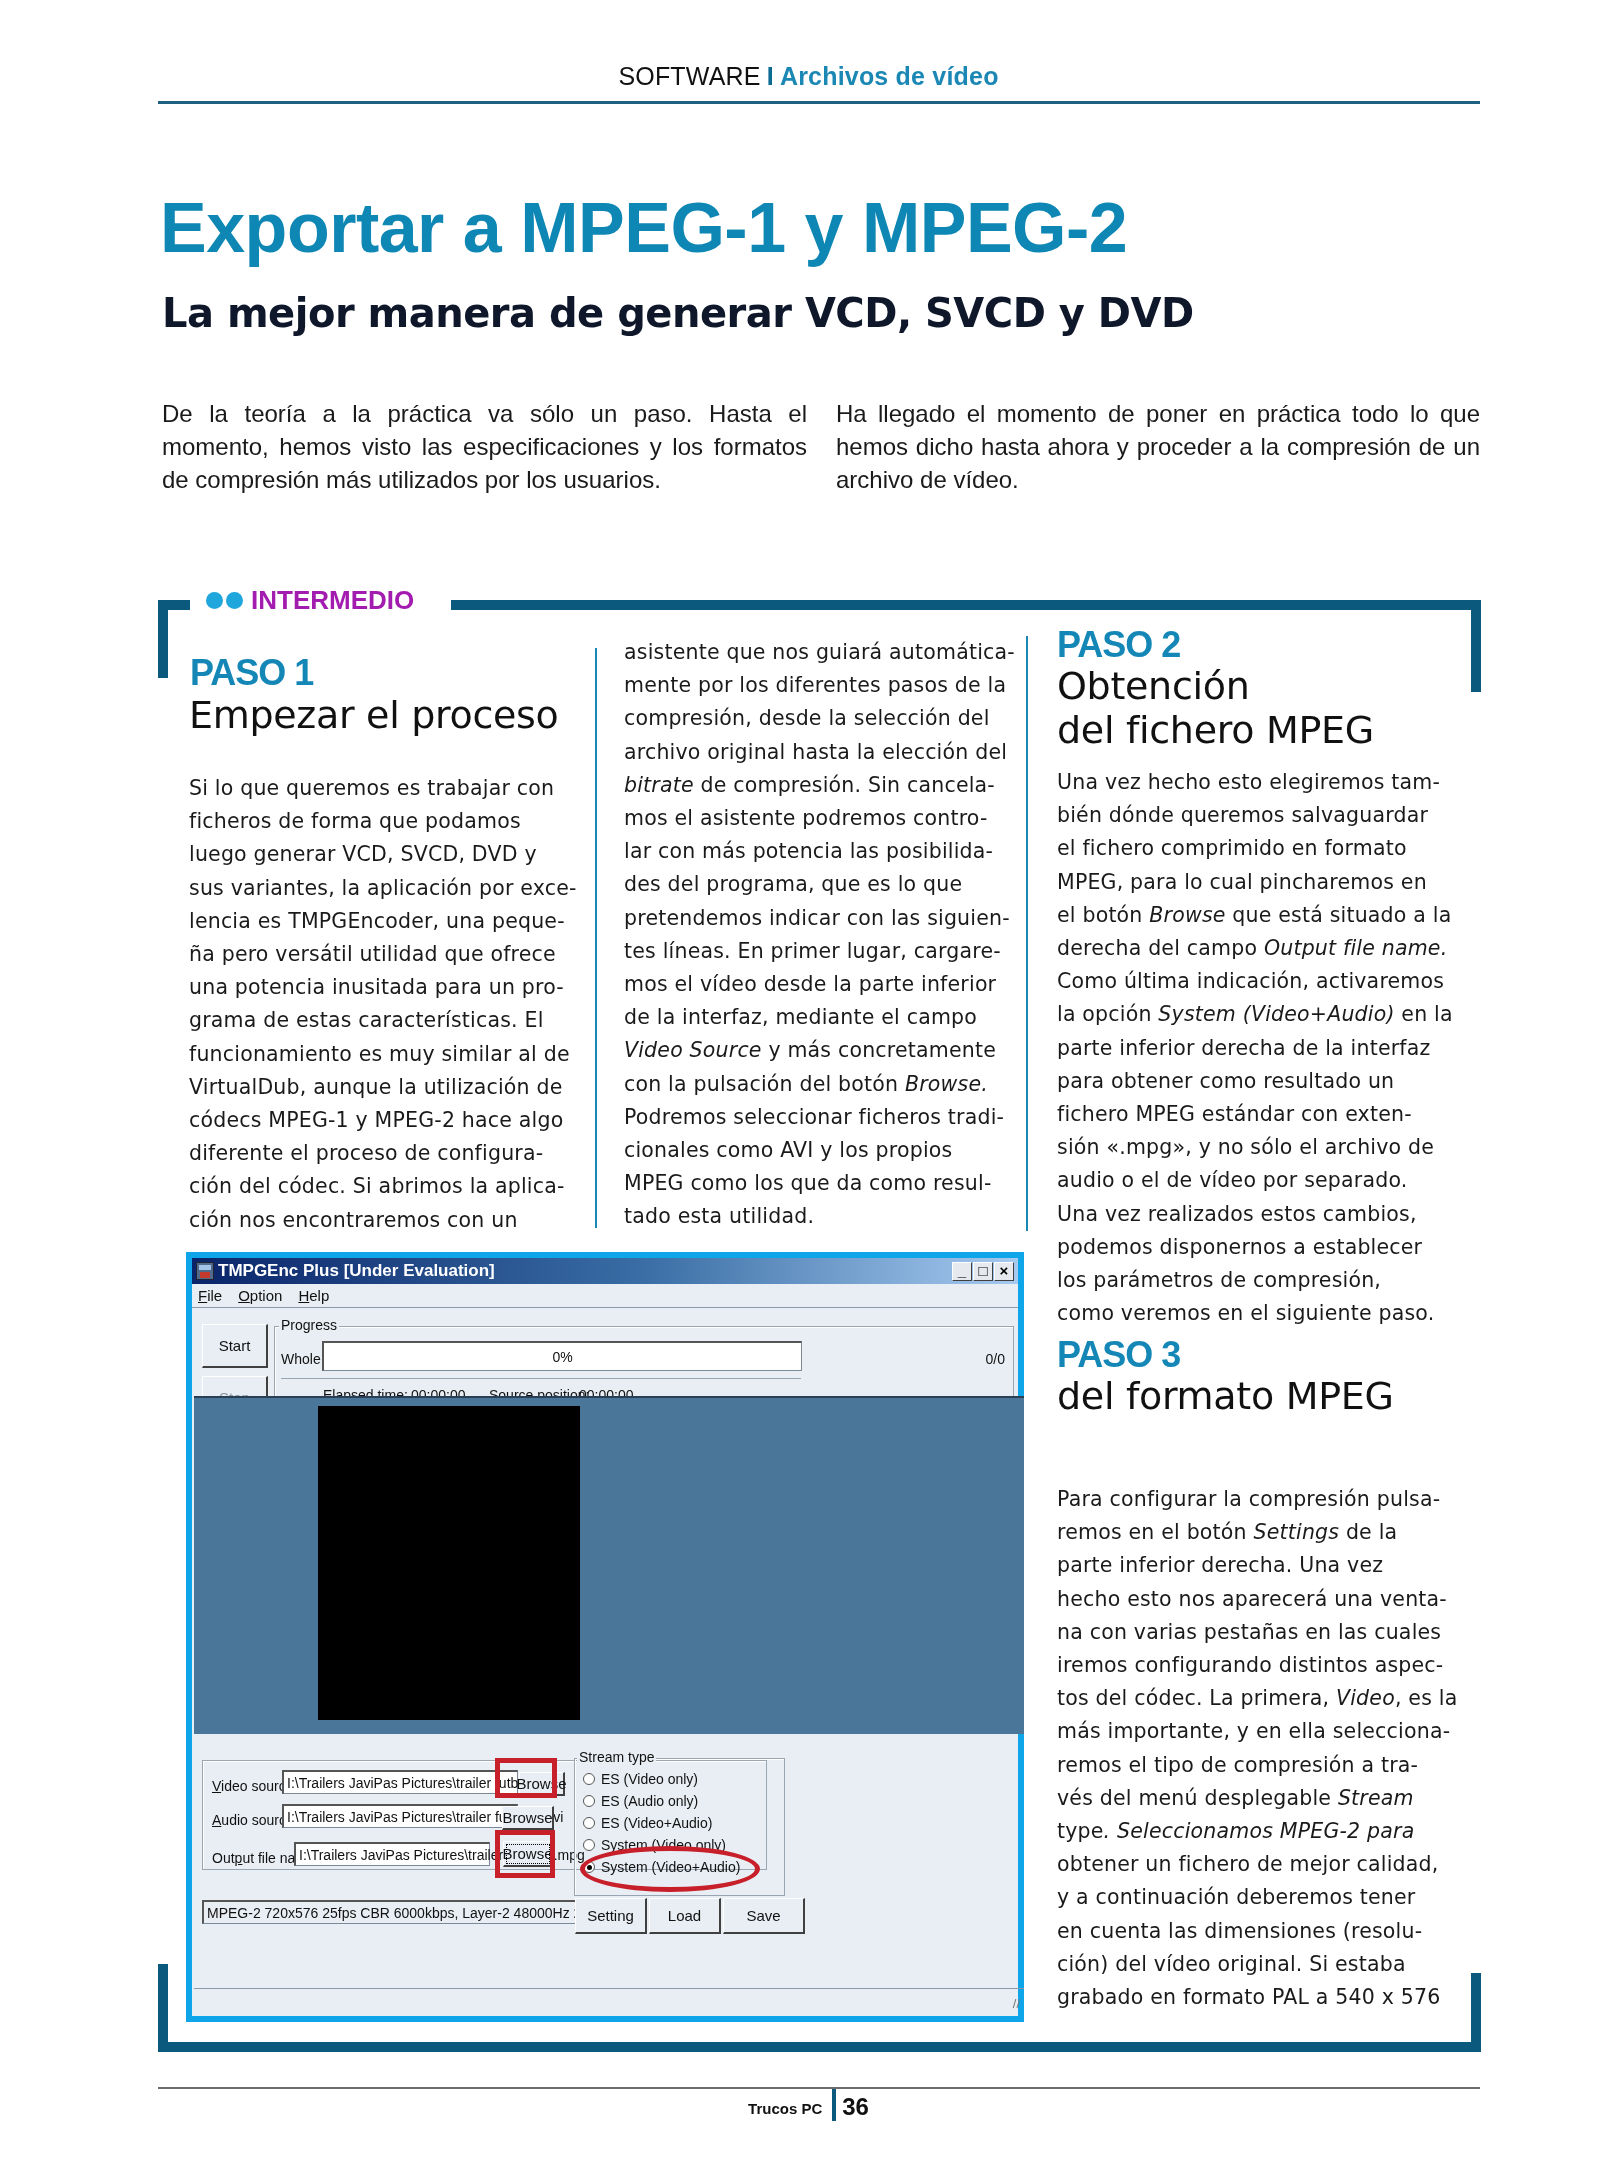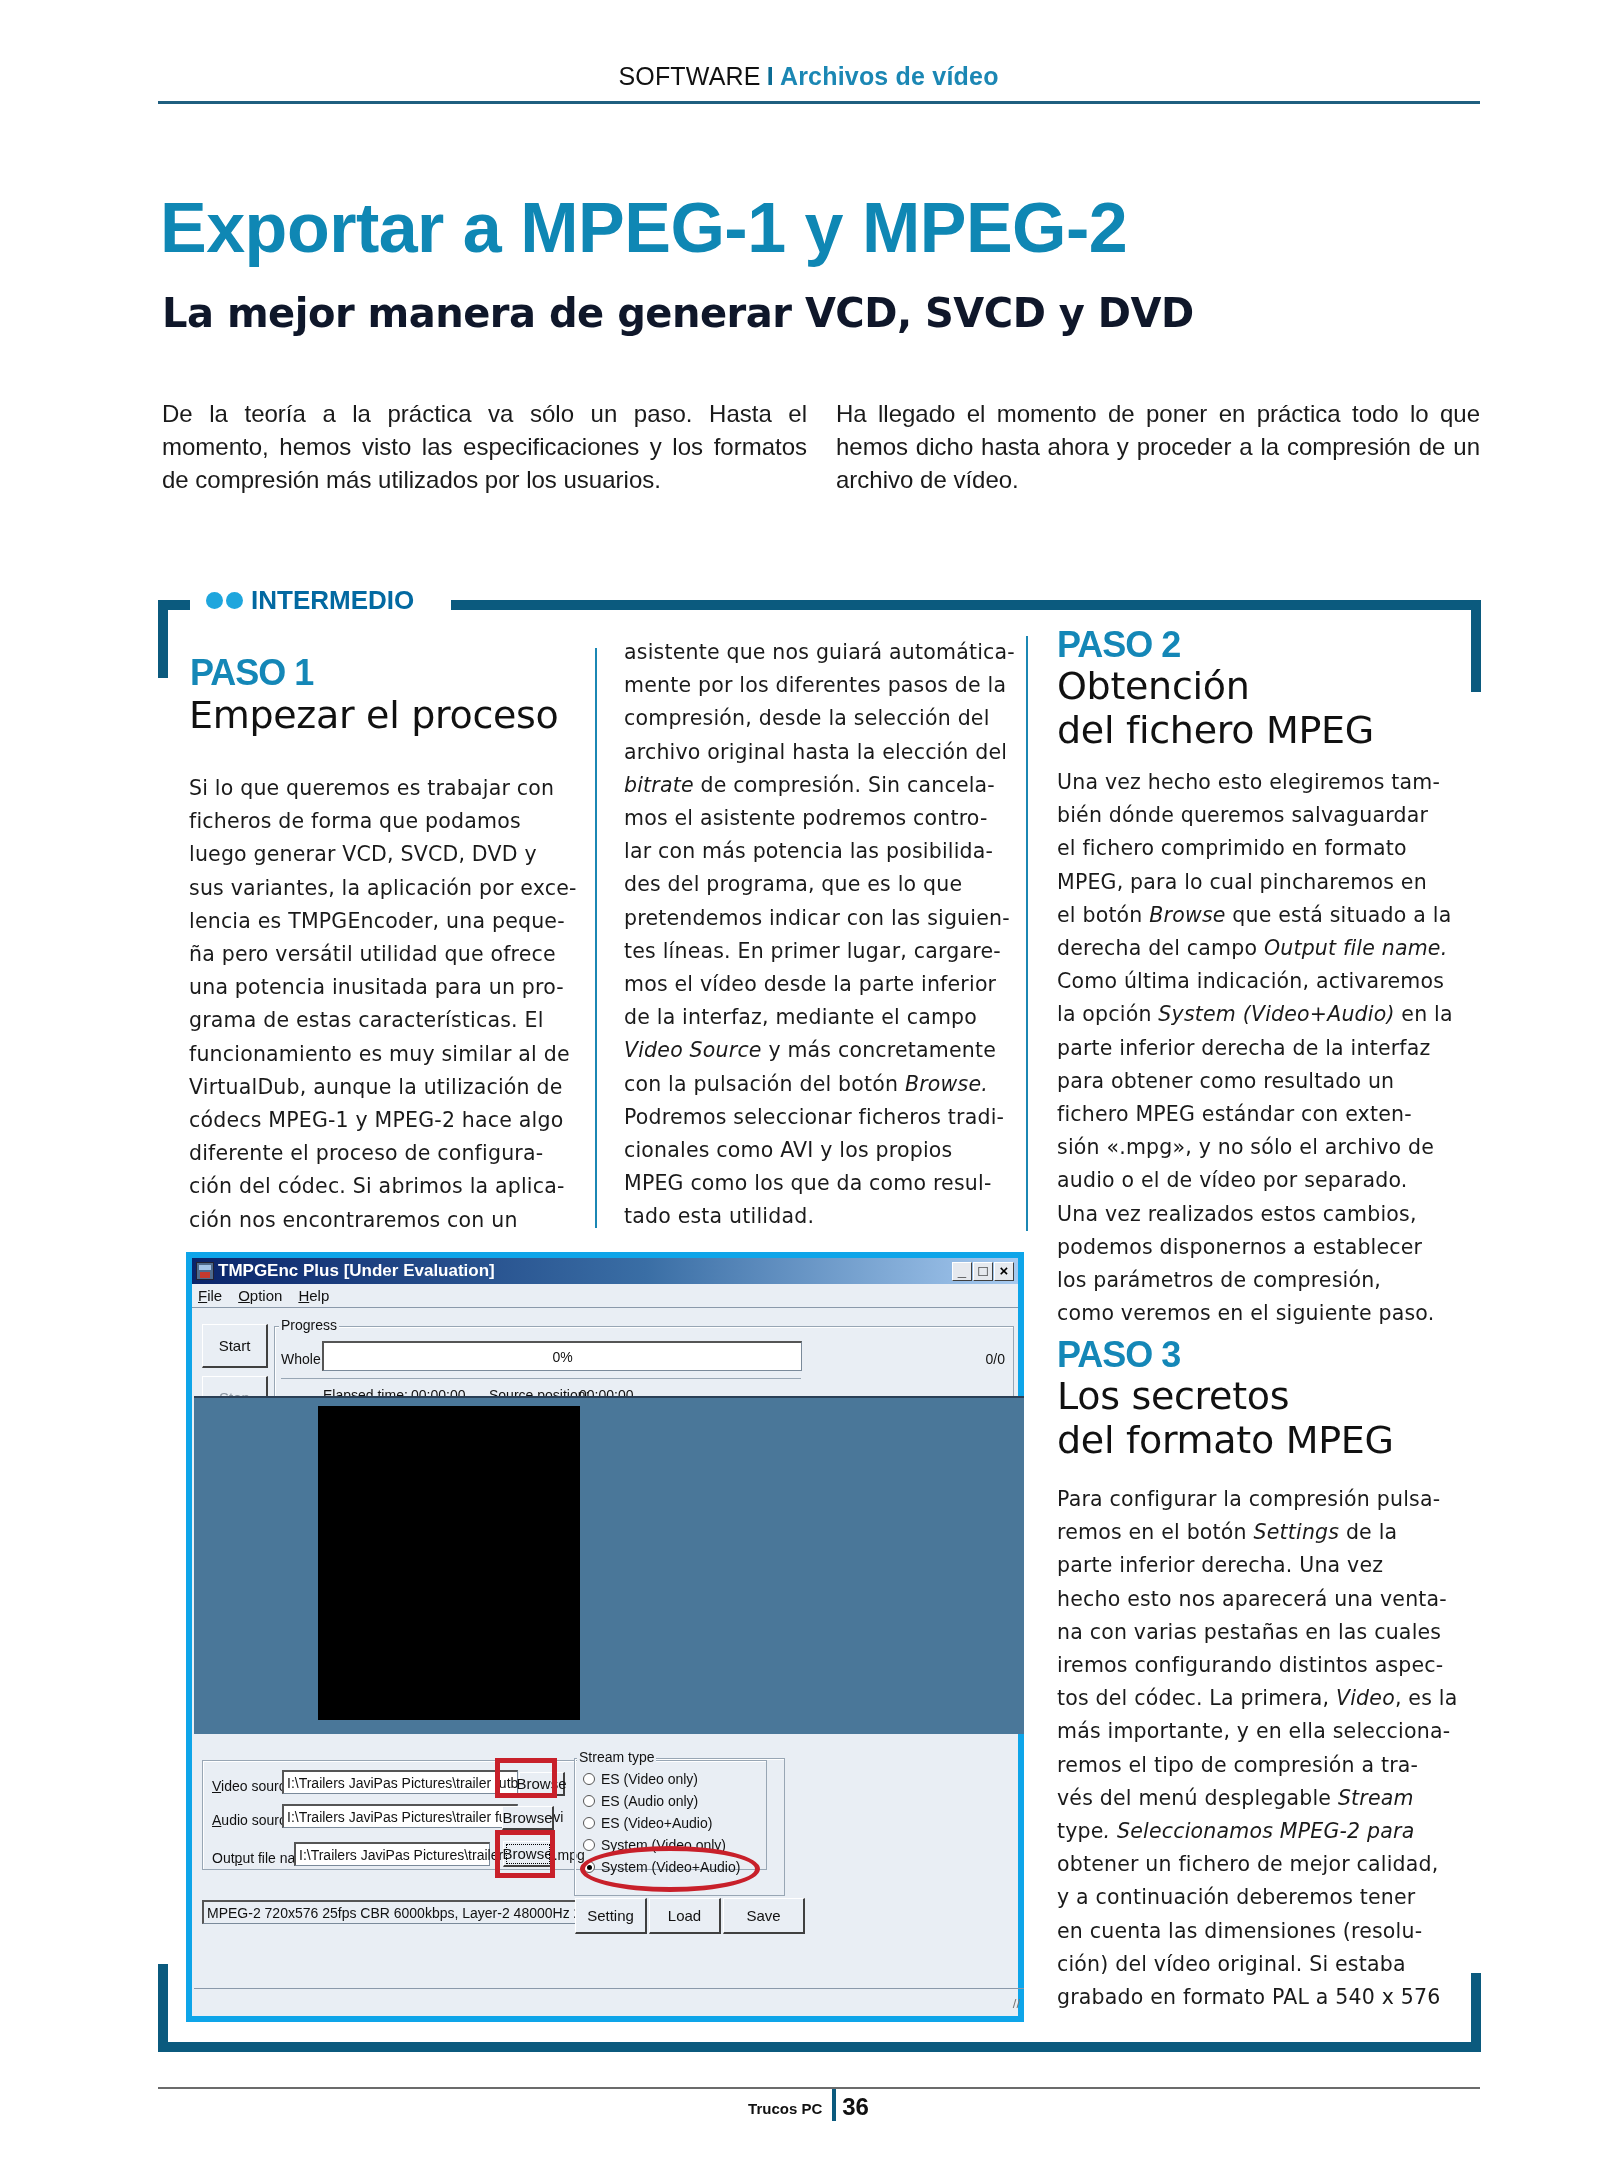--- a/index.html
+++ b/index.html
@@ -34,21 +34,21 @@
     font-family: "Liberation Sans", sans-serif; font-size: 24px; line-height: 33px;
     color: #1a1a1a; text-align: justify;
   }
   .intro.left { left: 162px; width: 645px; }
   .intro.right { left: 836px; width: 644px; }
 
   
   .frame-bar { position: absolute; background: #0b5a7e; }
   .level-label {
     position: absolute; left: 206px; top: 585px;
-    font-family: "Liberation Sans", sans-serif; font-weight: bold; font-size: 26px; color: #0369a1;
+    font-family: "Liberation Sans", sans-serif; font-weight: bold; font-size: 26px; color: #a21caf;
     display: flex; align-items: center; gap: 8px;
   }
   .level-dots { display: flex; gap: 3px; }
   .level-dots span { width: 17px; height: 17px; border-radius: 50%; background: #1fa6dd; display: inline-block; }
 
   .col-divider { position: absolute; width: 2px; background: #1b87b4; }
 
   
   .paso-label {
     position: absolute;
@@ -228,21 +228,20 @@
     <span class="line">sión «.mpg», y no sólo el archivo de</span>
     <span class="line">audio o el de vídeo por separado.</span>
     <span class="line">Una vez realizados estos cambios,</span>
     <span class="line">podemos disponernos a establecer</span>
     <span class="line">los parámetros de compresión,</span>
     <span class="line">como veremos en el siguiente paso.</span>
   </div>
 
 <div class="paso-label" style="left:1057px; top:1334px;">PASO 3</div>
 <div class="paso-title" style="left:1057px; top:1374px;">
-  <span style="display:block">Los secretos</span>
   <span style="display:block">del formato MPEG</span>
 </div>
 <div class="body-text" style="left:1057px; top:1483px; width:380px;" id="s3">
     <span class="line">Para configurar la compresión pulsa-</span>
     <span class="line">remos en el botón <i>Settings</i> de la</span>
     <span class="line">parte inferior derecha. Una vez</span>
     <span class="line">hecho esto nos aparecerá una venta-</span>
     <span class="line">na con varias pestañas en las cuales</span>
     <span class="line">iremos configurando distintos aspec-</span>
     <span class="line">tos del códec. La primera, <i>Video</i>, es la</span>

